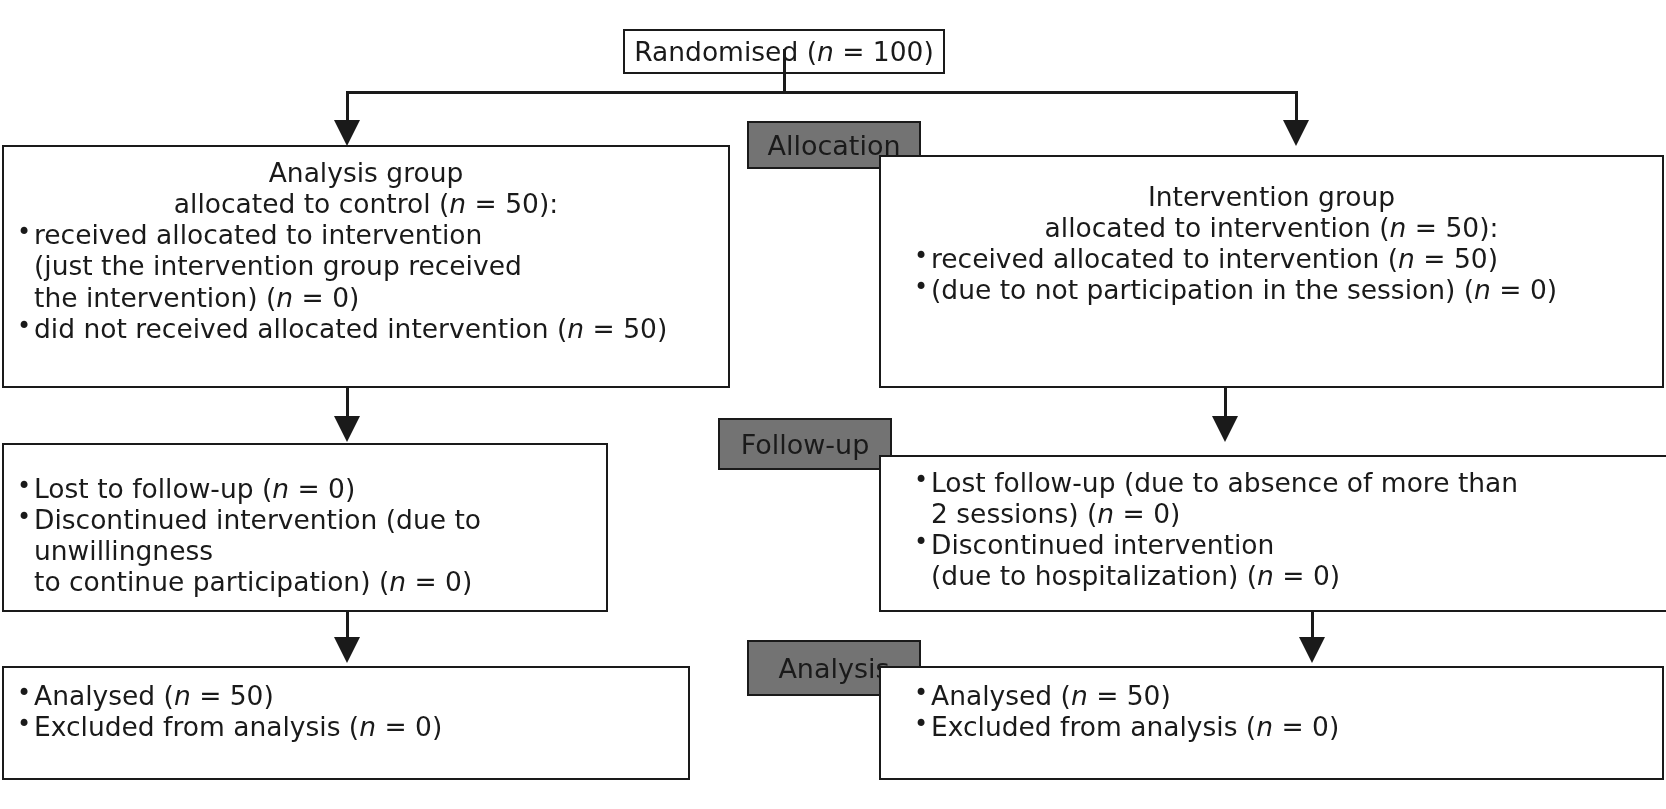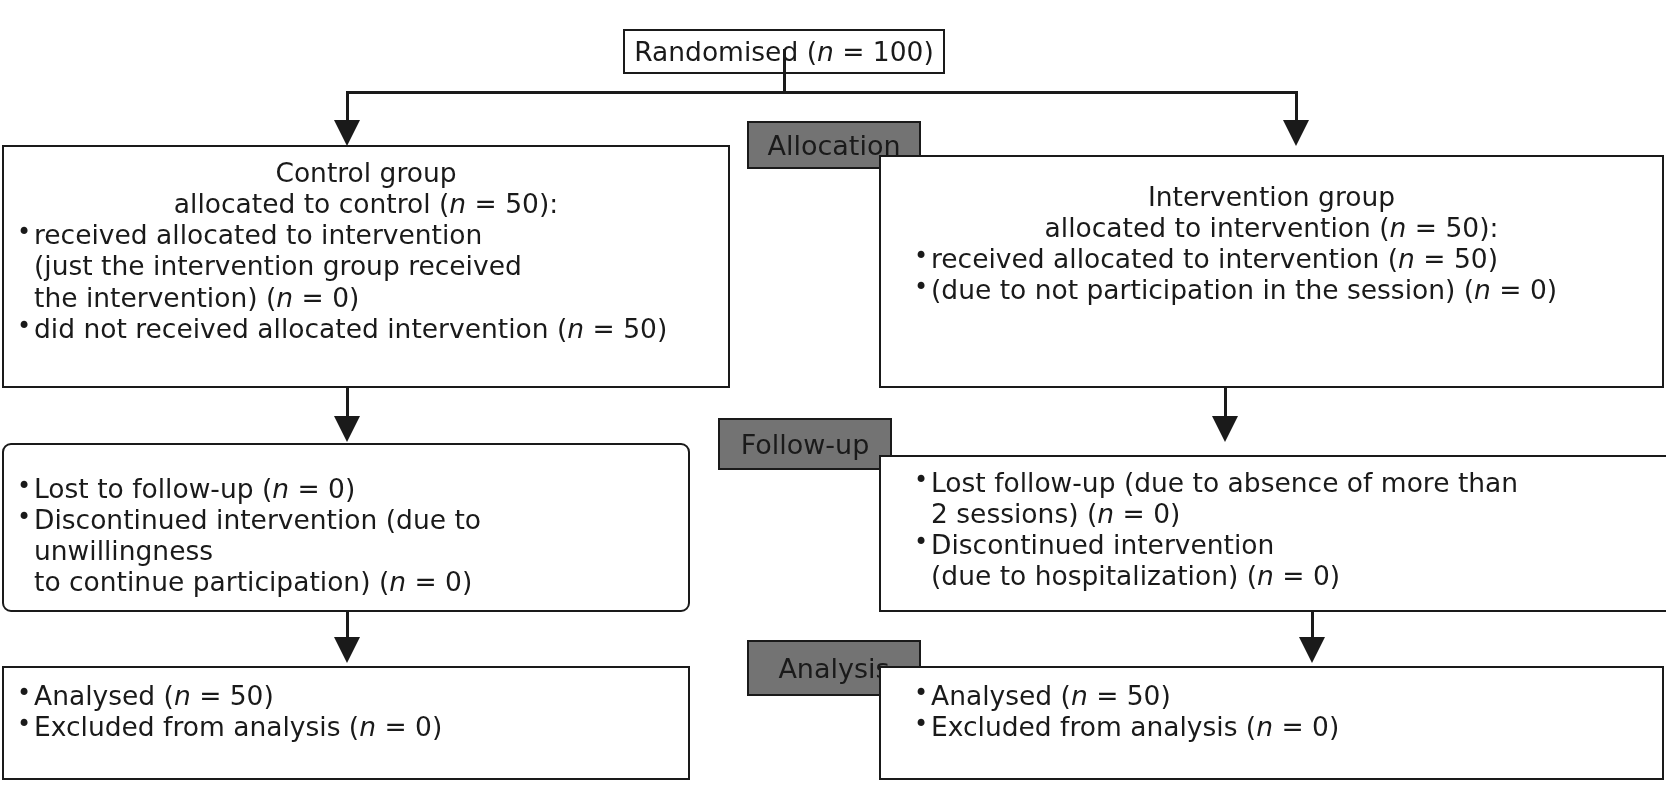--- a/index.html
+++ b/index.html
@@ -48,39 +48,39 @@
   </div>
   <div class="stage" style="left:718px;top:418px;width:174px;height:52px;">
     <span class="stage-label">Follow-up</span>
   </div>
   <div class="stage" style="left:747px;top:640px;width:174px;height:56px;">
     <span class="stage-label">Analysis</span>
   </div>
 
   <div class="box" style="left:2px;top:145px;width:728px;height:243px;padding:10px 12px 0 12px;">
     <div class="boxtext center">
-      <div>Control group</div>
+      <div>Analysis group</div>
       <div><span>allocated to control (</span><span class="it">n</span><span> = 50):</span></div>
     </div>
     <ul class="bullets boxtext">
       <li>
         <div><span>received allocated to intervention</span></div>
         <div><span>(just the intervention group received</span></div>
         <div><span>the intervention) (</span><span class="it">n</span><span> = 0)</span></div>
       </li>
       <li>
         <div><span>did not received allocated intervention (</span><span class="it">n</span><span> = 50)</span></div>
       </li>
     </ul>
   </div>
 
   <div class="vline" style="left:346px;top:388px;height:31px;"></div>
   <div class="arrow" style="left:334px;top:416px;"></div>
 
-  <div class="box" style="left:2px;top:443px;width:688px;height:169px;padding:28px 28px 0 12px;border-radius:9px;">
+  <div class="box" style="left:2px;top:443px;width:606px;height:169px;padding:28px 28px 0 12px;">
     <ul class="bullets boxtext">
       <li>
         <div><span>Lost to follow-up (</span><span class="it">n</span><span> = 0)</span></div>
       </li>
       <li>
         <div><span>Discontinued intervention (due to unwillingness</span></div>
         <div><span>to continue participation) (</span><span class="it">n</span><span> = 0)</span></div>
       </li>
     </ul>
   </div>

